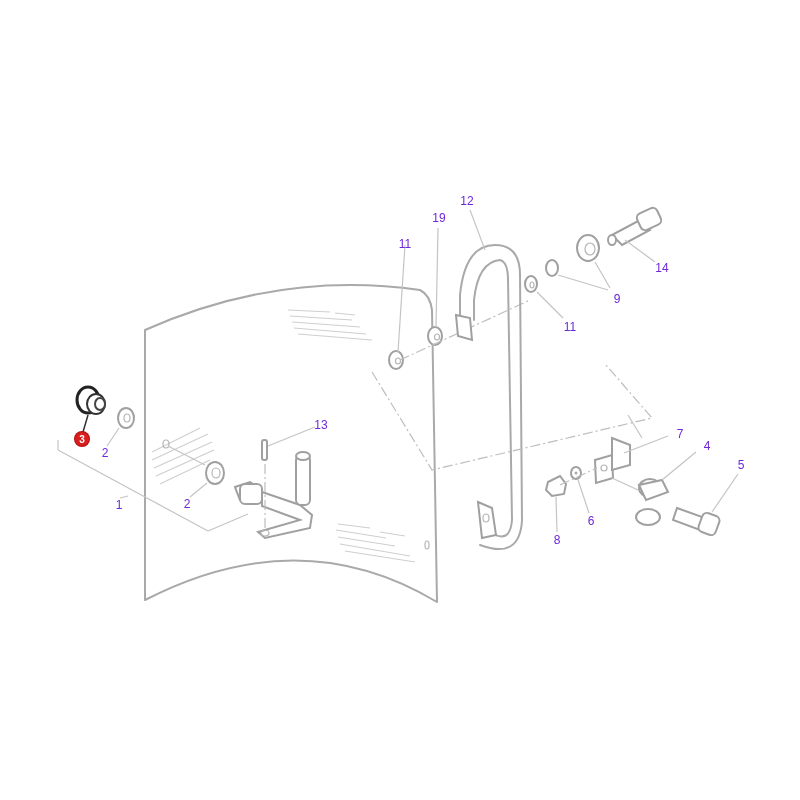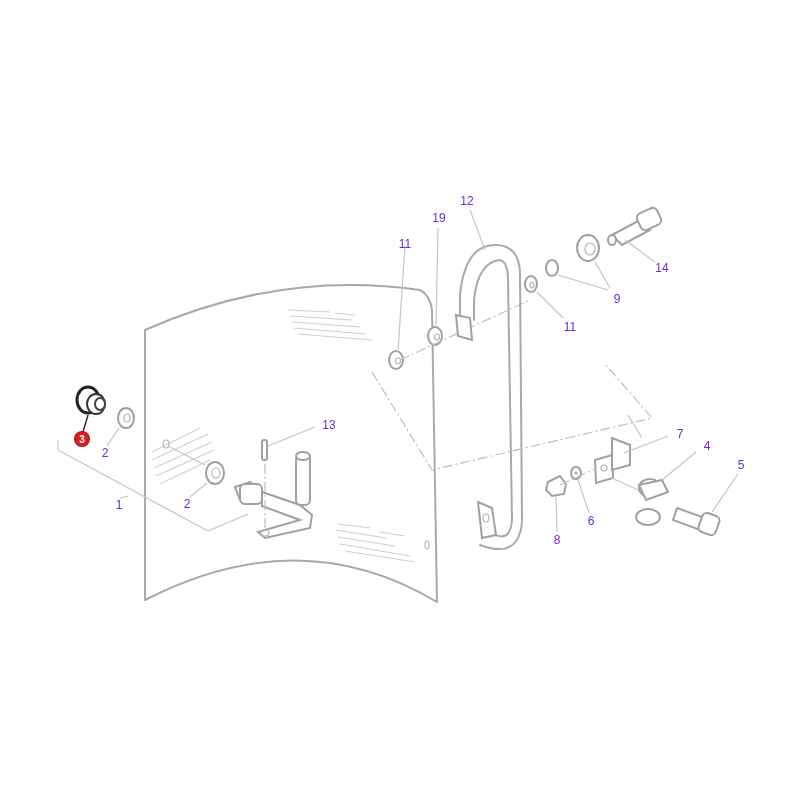--- a/index.html
+++ b/index.html
@@ -175,16 +175,16 @@
   <span class="badge" style="left:82px;top:439px">3</span>
   <span class="label" style="left:707px;top:446px">4</span>
   <span class="label" style="left:741px;top:465px">5</span>
   <span class="label" style="left:591px;top:521px">6</span>
   <span class="label" style="left:680px;top:434px">7</span>
   <span class="label" style="left:557px;top:540px">8</span>
   <span class="label" style="left:617px;top:299px">9</span>
   <span class="label" style="left:662px;top:268px">14</span>
   <span class="label" style="left:405px;top:244px">11</span>
   <span class="label" style="left:467px;top:201px">12</span>
-  <span class="label" style="left:329px;top:425px">13</span>
+  <span class="label" style="left:321px;top:425px">13</span>
   <span class="label" style="left:570px;top:327px">11</span>
   <span class="label" style="left:439px;top:218px">19</span>
 </div>
 
 </body></html>

